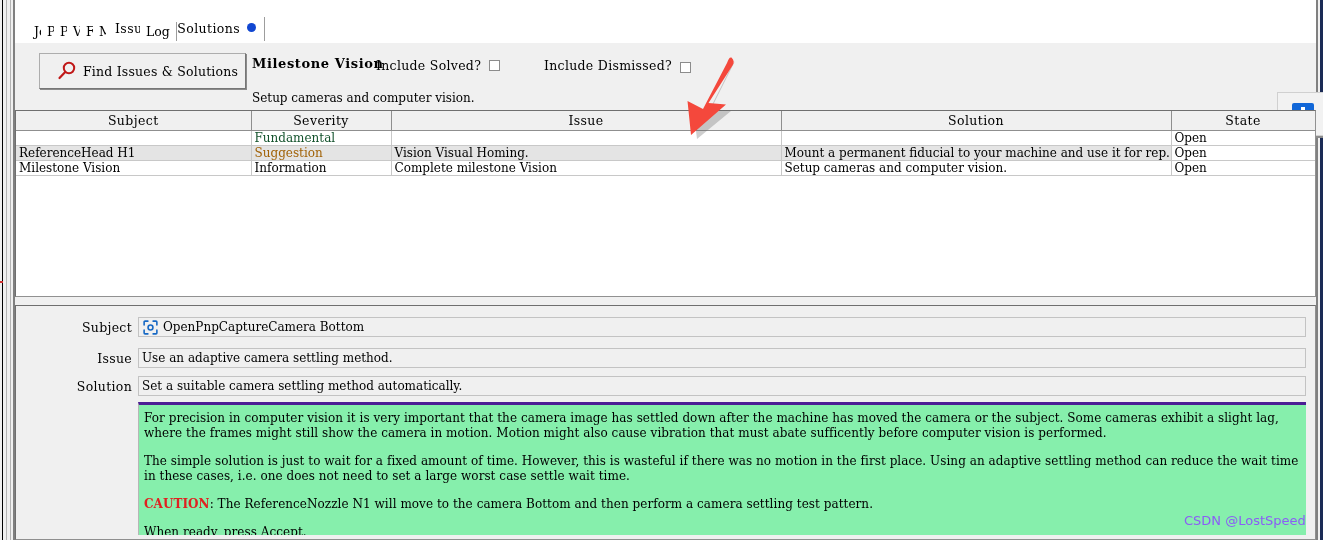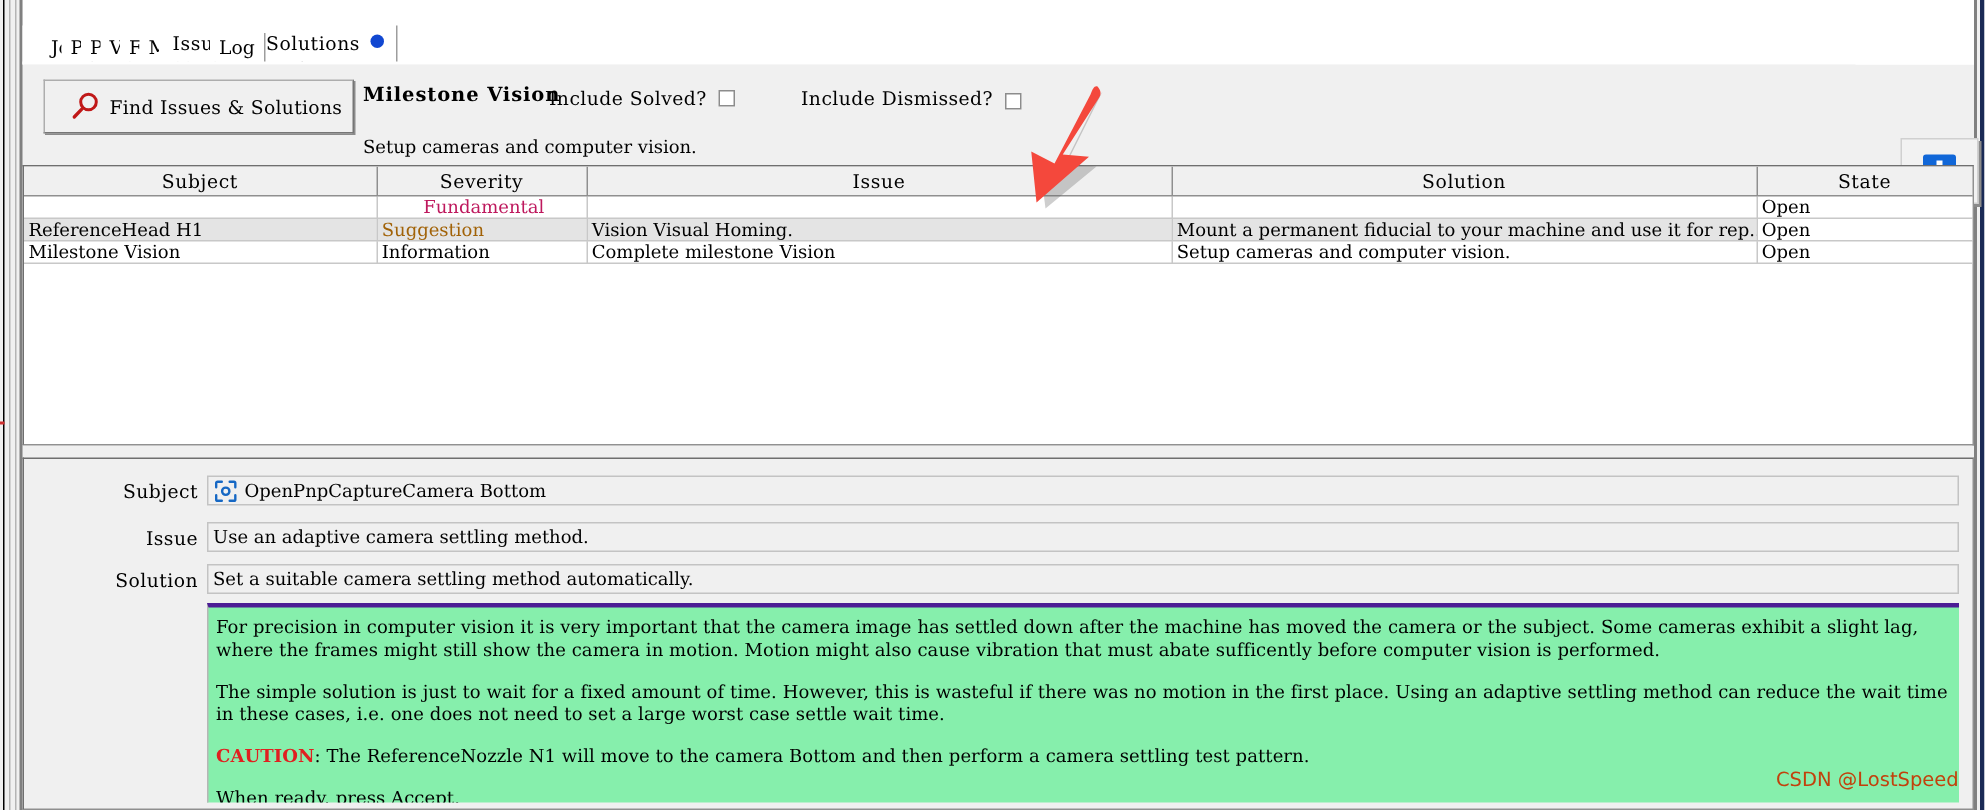--- a/index.html
+++ b/index.html
@@ -83,21 +83,21 @@
     width: 9px; height: 9px;
     border-radius: 50%;
     background: #1147d1;
     margin-left: 7px;
     vertical-align: 1px;
   }
 
   
   #toolbar {
     position: absolute;
-    left: 16px; top: 43px;
+    left: 26px; top: 43px;
     width: 1221px; height: 64px;
     background: #f0f0f0;
   }
   #find-btn {
     position: absolute;
     left: 13px; top: 10px;
     width: 207px; height: 36px;
     background: #f0f0f0;
     border: 1px solid #adadad;
     border-right-color: #767676;
@@ -219,21 +219,21 @@
     padding: 0 0 0 3px;
     white-space: nowrap;
     overflow: hidden;
     text-overflow: clip;
     background: #ffffff;
     box-sizing: border-box;
     font-size: 12px;
   }
   tr.row-alt td { background: #e4e4e4; }
   td.sel        { background: #1476d2; color: #ffffff; }
-  td.sel-soft   { background: #b9d6f2; color: #be185d; text-align: center; }
+  td.sel-soft   { background: #b9d6f2; color: #14532d; }
   td.sev-sugg   { background: #fbfbad; color: #a16207; }
   td.state-cell { background: #ffffff !important; color: #000 !important; }
 
   .col-subject  { width: 235px; }
   .col-severity { width: 140px; }
   .col-issue    { width: 390px; }
   .col-solution { width: 390px; }
   .col-state    { width: 144px; }
 
   
@@ -311,21 +311,21 @@
     width: 62px; height: 88px;
     pointer-events: none;
   }
 
   
   #watermark {
     position: absolute;
     left: 1184px; top: 513px;
     font-family: "DejaVu Sans", "Liberation Sans", sans-serif;
     font-size: 13px;
-    color: #c2410c;
+    color: #8b5cf6;
     white-space: nowrap;
   }
 </style>
 </head>
 <body>
 
 <div id="app">
 
   <div class="white-strip"></div>
 

